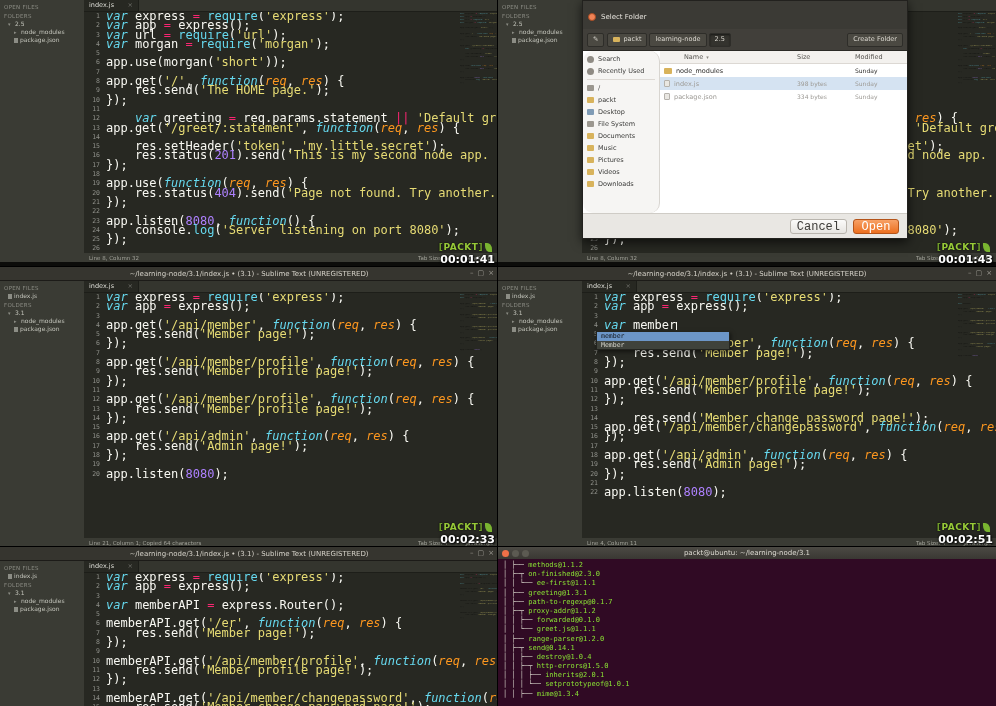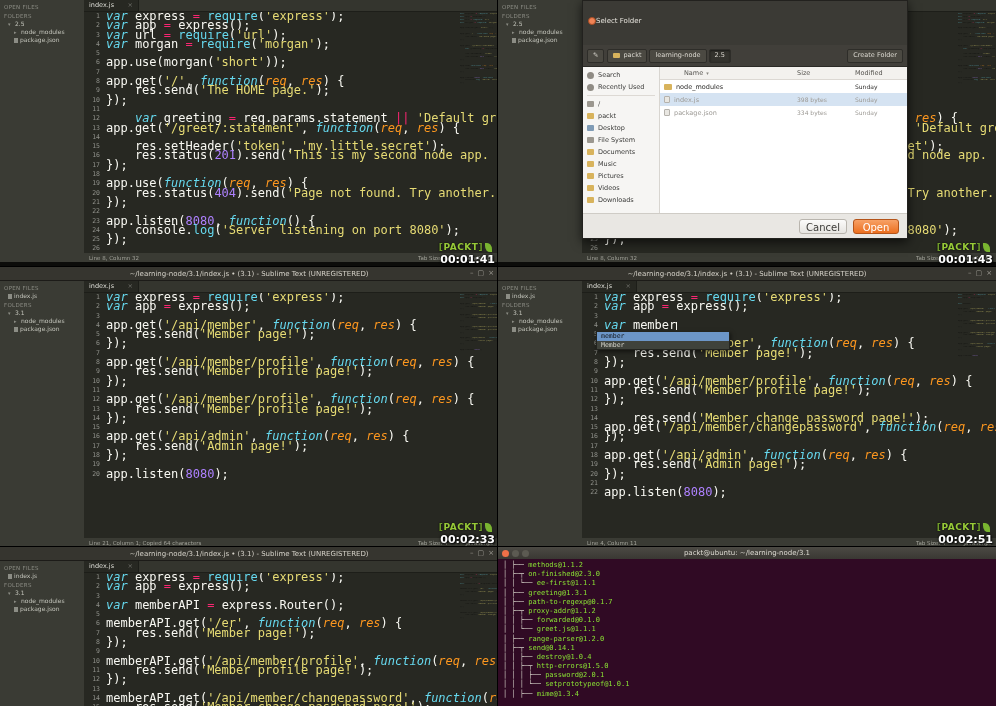--- a/index.html
+++ b/index.html
@@ -52,30 +52,30 @@
   .wm-l::before{content:"[";color:#6f9c2a;}
   .wm-l::after{content:"]";color:#6f9c2a;}
   .wm-leaf{width:7px;height:9px;background:#7ab530;border-radius:0 70% 0 70%;display:inline-block;}
   .ts{position:absolute;right:3px;bottom:1px;font-size:11px;font-weight:bold;color:#fff;z-index:21;text-shadow:1px 1px 2px #000,0 0 3px #000;}
 
   .acpopup{position:absolute;left:14px;top:38px;width:132px;background:#3f423b;border:1px solid #23241f;box-shadow:1px 2px 4px rgba(0,0,0,.5);z-index:6;}
   .ac-item{height:8.5px;line-height:8.5px;font-size:6.5px;padding:0 4px;color:#d6d6cd;font-family:"DejaVu Sans Mono",monospace;}
   .ac-item.sel{background:#6c96c8;color:#14171c;}
 
   .dialog{position:absolute;left:84px;top:0;width:324px;height:237px;display:flex;flex-direction:column;background:#edebe7;border:1px solid #22211e;box-shadow:0 3px 10px rgba(0,0,0,.65);z-index:10;font-family:"DejaVu Sans",sans-serif;}
-  .dlg-title{flex:0 0 12px;background:#3b3a35;display:flex;align-items:flex-start;padding:16px 5px;font-size:7px;color:#e6e3dc;}
+  .dlg-title{flex:0 0 12px;background:#3b3a35;display:flex;align-items:flex-end;gap:5px;padding:8px 5px;font-size:7px;color:#e6e3dc;}
   .dlg-close{width:8px;height:8px;border-radius:50%;background:#f08356;border:1px solid #a74c23;box-sizing:border-box;}
   .dlg-tools{flex:0 0 21px;background:#413f3a;display:flex;align-items:center;gap:3px;padding:0 4px;border-bottom:1px solid #2b2a26;}
   .tool-btn{height:14px;line-height:13px;background:#4b4942;border:1px solid #2e2d29;border-radius:2px;color:#dcd9d1;font-size:6.5px;padding:0 5px;box-sizing:border-box;display:flex;align-items:center;gap:3px;}
   .tool-btn.act{background:#34332e;box-shadow:inset 0 1px 2px rgba(0,0,0,.5);}
   .crumbs{display:flex;gap:2px;}
   .crumb-ic{display:inline-block;width:7px;height:5px;background:#d8b35c;border-radius:1px;}
   .spacer{flex:1;}
   .dlg-body{flex:1;display:flex;min-height:0;background:#fff;}
-  .places{flex:0 0 76px;background:#f6f5f3;border-right:1px solid #d8d5d0;padding-top:2px;overflow:hidden;}
+  .places{flex:0 0 76px;background:#f6f5f3;border-right:1px solid #d8d5d0;padding-top:2px;overflow:hidden;border-radius:10px;}
   .place{height:12px;display:flex;align-items:center;gap:4px;padding:0 4px;font-size:6.5px;color:#3a3a38;white-space:nowrap;}
   .psep{height:1px;background:#ddd9d4;margin:2px 4px;}
   .pic{width:7px;height:6px;border-radius:1px;background:#a9a59d;flex:0 0 7px;}
   .pic.folder-icon{background:#d8b35c;}
   .pic.search-icon,.pic.clock-icon{background:#8f8b84;border-radius:50%;height:7px;}
   .pic.desktop-icon{background:#7f9bb5;}
   .pic.drive-icon{background:#9b978f;}
   .filearea{flex:1;display:flex;flex-direction:column;min-width:0;}
   .fcols{flex:0 0 12px;display:flex;align-items:center;background:#f3f1ee;border-bottom:1px solid #dcd8d3;font-size:6.5px;color:#565450;padding-left:4px;}
   .c-name{flex:1;display:flex;align-items:center;gap:3px;padding-left:20px;}
@@ -85,21 +85,21 @@
   .frows{flex:1;background:#fff;overflow:hidden;}
   .frow{height:13px;display:flex;align-items:center;font-size:6.5px;color:#2e2d2b;padding-left:4px;}
   .frow.sel{background:#d5e3f2;}
   .frow.dim .fn,.frow.dim .fs,.frow.dim .fm{color:#9d9a95;}
   .fo-ic{width:8px;height:6px;margin-right:4px;border-radius:1px;background:#d8b35c;flex:0 0 8px;box-sizing:border-box;}
   .fo-ic.file-icon{background:#e9e7e2;border:1px solid #b5b2ac;width:6px;height:7px;flex:0 0 6px;}
   .fn{flex:1;}
   .fs{flex:0 0 58px;font-size:6px;}
   .fm{flex:0 0 52px;font-size:6px;}
   .dlg-actions{flex:0 0 24px;background:#e9e7e3;border-top:1px solid #cfccc6;display:flex;justify-content:flex-end;align-items:center;gap:6px;padding:0 8px;}
-  .gtk-btn{min-width:46px;height:15px;line-height:15px;text-align:center;font-size:10px;color:#3c3b38;background:linear-gradient(#fbfbfa,#e7e5e1);border:1px solid #b9b5ae;border-radius:3px;padding:0 6px;box-sizing:border-box;}
+  .gtk-btn{min-width:46px;height:15px;line-height:15px;text-align:center;font-size:12px;color:#3c3b38;background:linear-gradient(#fbfbfa,#e7e5e1);border:1px solid #b9b5ae;border-radius:3px;padding:0 6px;box-sizing:border-box;font-family:Liberation Mono, monospace;}
   .gtk-btn.primary{background:linear-gradient(#f7a166,#ec6f1f);border-color:#b4541a;color:#fff;}
 
   .term-title{position:absolute;left:0;right:0;top:0;height:12px;background:linear-gradient(#4c4a44,#3a3833);display:flex;align-items:center;justify-content:center;font-size:7px;color:#dedbd3;}
   .tt-btns{position:absolute;left:4px;top:2.5px;display:flex;gap:3px;}
   .tb{width:7px;height:7px;border-radius:50%;background:#5c5a52;display:block;}
   .tb.tb-close{background:#ef7048;}
   .term-body{position:absolute;left:0;right:0;top:12px;bottom:0;background:#300a24;padding:2px 0 0 5px;font-family:"DejaVu Sans Mono",monospace;font-size:7px;overflow:hidden;}
   .tl{height:9.2px;line-height:9.2px;white-space:pre;}
   .tpre{color:#d5d1c8;}
   .tpkg{color:#8ae234;}
@@ -837,17 +837,17 @@
       <div class="tl"><span class="tpre">│ │ └── </span><span class="tpkg">ee-first@1.1.1</span></div>
       <div class="tl"><span class="tpre">│ ├── </span><span class="tpkg">greeting@1.3.1</span></div>
       <div class="tl"><span class="tpre">│ ├── </span><span class="tpkg">path-to-regexp@0.1.7</span></div>
       <div class="tl"><span class="tpre">│ ├─┬ </span><span class="tpkg">proxy-addr@1.1.2</span></div>
       <div class="tl"><span class="tpre">│ │ ├── </span><span class="tpkg">forwarded@0.1.0</span></div>
       <div class="tl"><span class="tpre">│ │ └── </span><span class="tpkg">greet.js@1.1.1</span></div>
       <div class="tl"><span class="tpre">│ ├── </span><span class="tpkg">range-parser@1.2.0</span></div>
       <div class="tl"><span class="tpre">│ ├─┬ </span><span class="tpkg">send@0.14.1</span></div>
       <div class="tl"><span class="tpre">│ │ ├── </span><span class="tpkg">destroy@1.0.4</span></div>
       <div class="tl"><span class="tpre">│ │ ├─┬ </span><span class="tpkg">http-errors@1.5.0</span></div>
-      <div class="tl"><span class="tpre">│ │ │ ├── </span><span class="tpkg">password@2.0.1</span></div>
+      <div class="tl"><span class="tpre">│ │ │ ├── </span><span class="tpkg">inherits@2.0.1</span></div>
       <div class="tl"><span class="tpre">│ │ │ └── </span><span class="tpkg">setprototypeof@1.0.1</span></div>
       <div class="tl"><span class="tpre">│ │ ├── </span><span class="tpkg">mime@1.3.4</span></div>
     </div>
 </section>
 
 </body></html>

